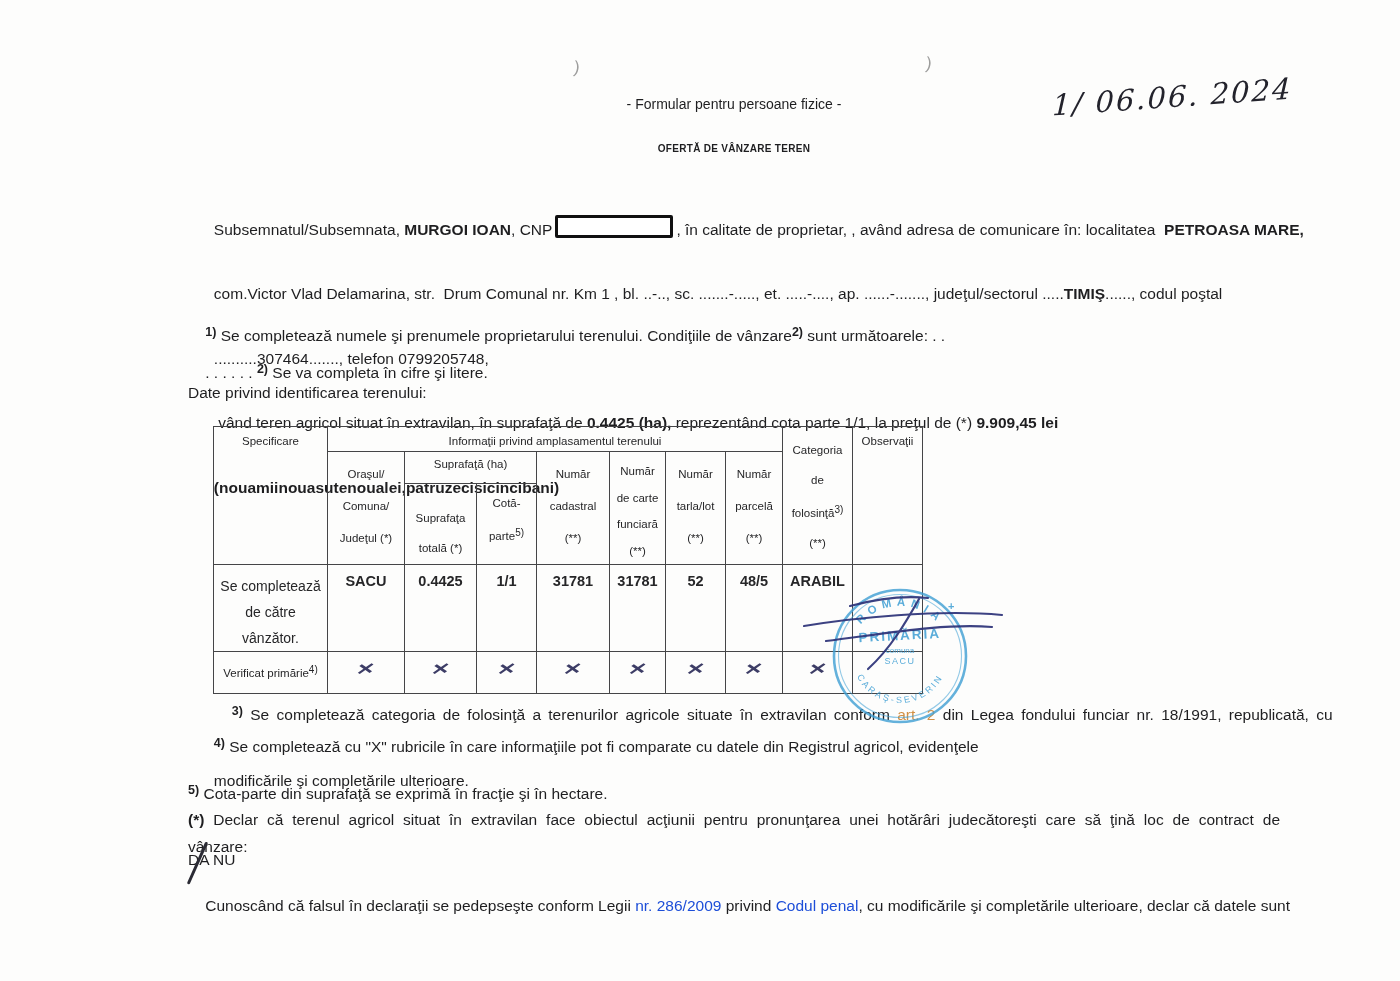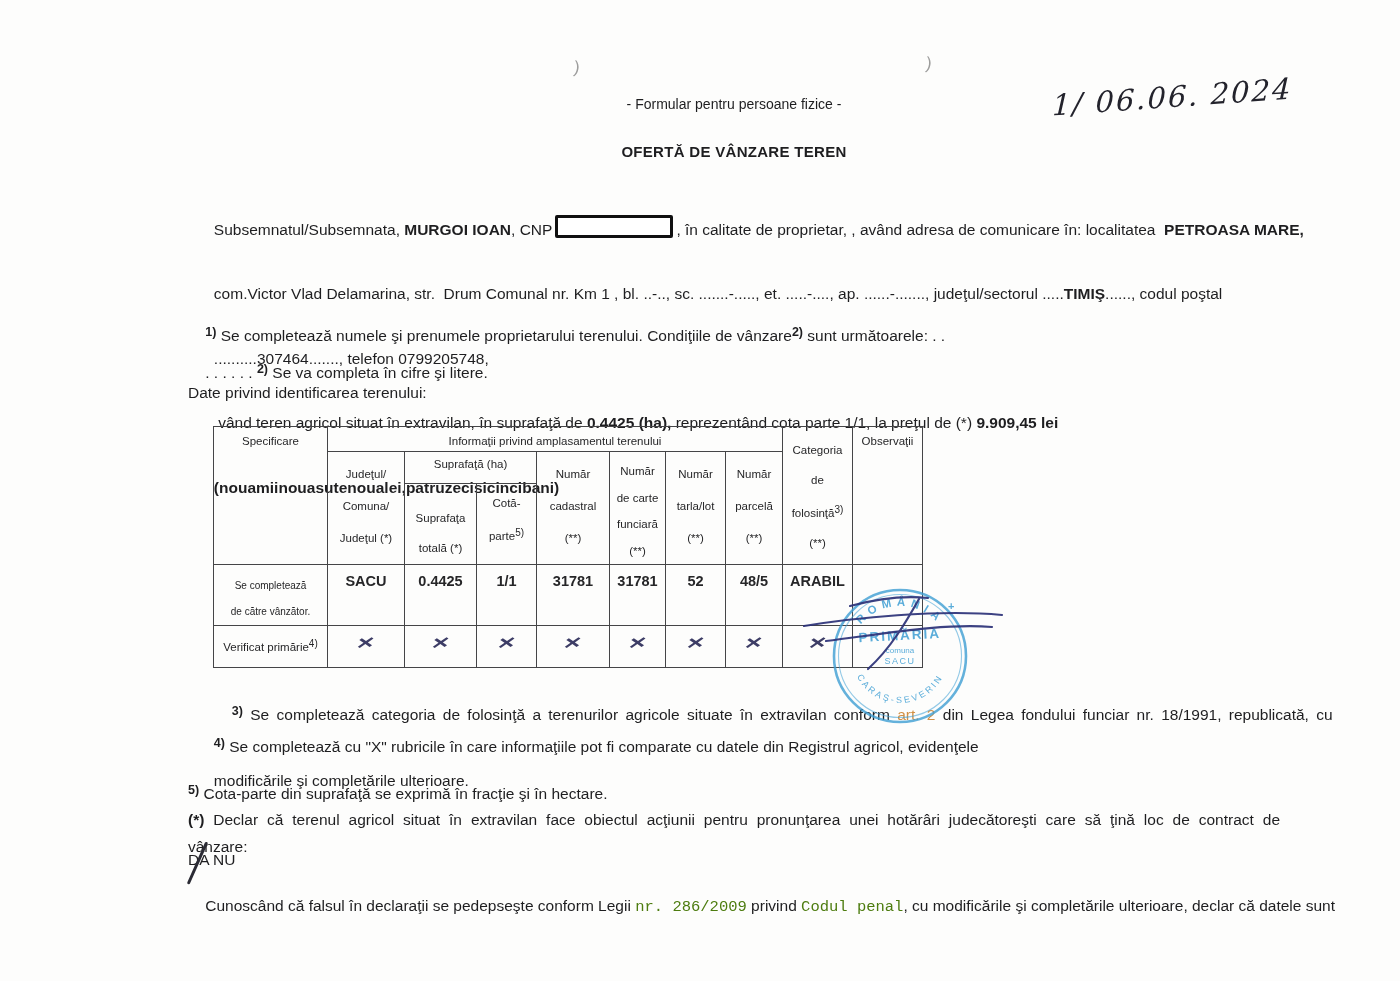--- a/index.html
+++ b/index.html
@@ -6,21 +6,21 @@
   .page {
     position:relative; width:1400px; height:981px; margin:0 auto;
     background:#fdfdfc; overflow:hidden;
     font-family:"Liberation Sans", sans-serif; color:#1e1e20;
   }
   .b { font-weight:700; }
 
   .artifact { position:absolute; color:#6a6a6a; opacity:.65; font-size:17px; transform:rotate(8deg); }
 
   .form-type { position:absolute; left:188px; top:96px; width:1092px; text-align:center; font-size:14px; }
-  .doc-title { position:absolute; left:188px; top:143px; width:1092px; text-align:center; font-size:15px; font-weight:700; letter-spacing:.3px; }
+  .doc-title { position:absolute; left:188px; top:143px; width:1092px; text-align:center; font-size:10px; font-weight:700; letter-spacing:.3px; }
 
   .hand-date {
     position:absolute; left:1052px; top:80px;
     font-family:"DejaVu Serif", serif; font-style:italic;
     font-size:29px; letter-spacing:2px; color:#23232c;
     transform:rotate(-4deg) skewX(-6deg); white-space:pre;
   }
 
   .para { position:absolute; left:188px; top:193px; width:1110px; font-size:15.5px; }
   .pline { white-space:pre; line-height:21.5px; }
@@ -45,33 +45,33 @@
   .doc-table td { border:1.5px solid #454547; text-align:center; vertical-align:top; padding:0 2px; overflow:hidden; }
   .hl { display:block; }
   .pt6 { padding-top:6px !important; }
   .cell-spec { padding-top:8px !important; }
   .lh32 span { line-height:32px; }
   .lh30 span { line-height:30px; }
   .lh27 span { line-height:26.5px; }
   .cell-cat { padding-top:8px !important; }
   .cell-cat .hl { line-height:30px; }
   .val { font-weight:700; font-size:14.5px; padding-top:8px !important; }
-  .seller-label { font-size:10px; padding-top:8px !important; }
+  .seller-label { font-size:14px; padding-top:8px !important; }
   .seller-label .hl { line-height:26px; }
   .ver-label { font-size:11.5px; padding-top:12px !important; }
   .xmark {
     display:inline-block; margin-top:6px;
     font-size:19px; font-weight:700; color:#3d3d66;
     transform:rotate(-6deg) skewX(-18deg) scaleX(1.5);
   }
 
   .footnote { position:absolute; left:188px; font-size:15.5px; }
   .fn-line { white-space:pre; }
   .link-orange { color:#d29044; }
-  .link-teal { color:#4d7c0f;font-family:Liberation Mono, monospace; }
+  .link-teal { color:#1d4ed8; }
 
   .star-para { position:absolute; left:188px; top:806px; width:1092px; font-size:15.5px; text-align:justify; word-spacing:4.5px; line-height:27px; }
   .danu { position:absolute; left:188px; top:851px; font-size:15.5px; white-space:pre; }
   .da-slash {
     position:absolute; left:196px; top:840px; width:2.5px; height:46px;
     background:#2b2b34; transform:rotate(24deg); border-radius:2px;
   }
   .final-line { position:absolute; left:188px; top:879px; font-size:15.5px; white-space:pre; }
 
   .stamp-sig { position:absolute; left:798px; top:568px; width:212px; height:178px; pointer-events:none; }
@@ -135,21 +135,21 @@
       <td rowspan="3" class="cell-cat">
         <span class="hl">Categoria</span>
         <span class="hl">de</span>
         <span class="hl"><span>folosinţă</span><sup class="supn">3)</sup></span>
         <span class="hl">(**)</span>
       </td>
       <td rowspan="3" class="cell-spec"><span>Observaţii</span></td>
     </tr>
     <tr style="height:31px;">
       <td rowspan="2" class="lh32 pt6">
-        <span class="hl">Judeţul/</span>
+        <span class="hl">Oraşul/</span>
         <span class="hl">Comuna/</span>
         <span class="hl">Judeţul (*)</span>
       </td>
       <td colspan="2" class="pt6"><span>Suprafaţă (ha)</span></td>
       <td rowspan="2" class="lh32 pt6">
         <span class="hl">Număr</span>
         <span class="hl">cadastral</span>
         <span class="hl">(**)</span>
       </td>
       <td rowspan="2" class="lh27 pt6">

